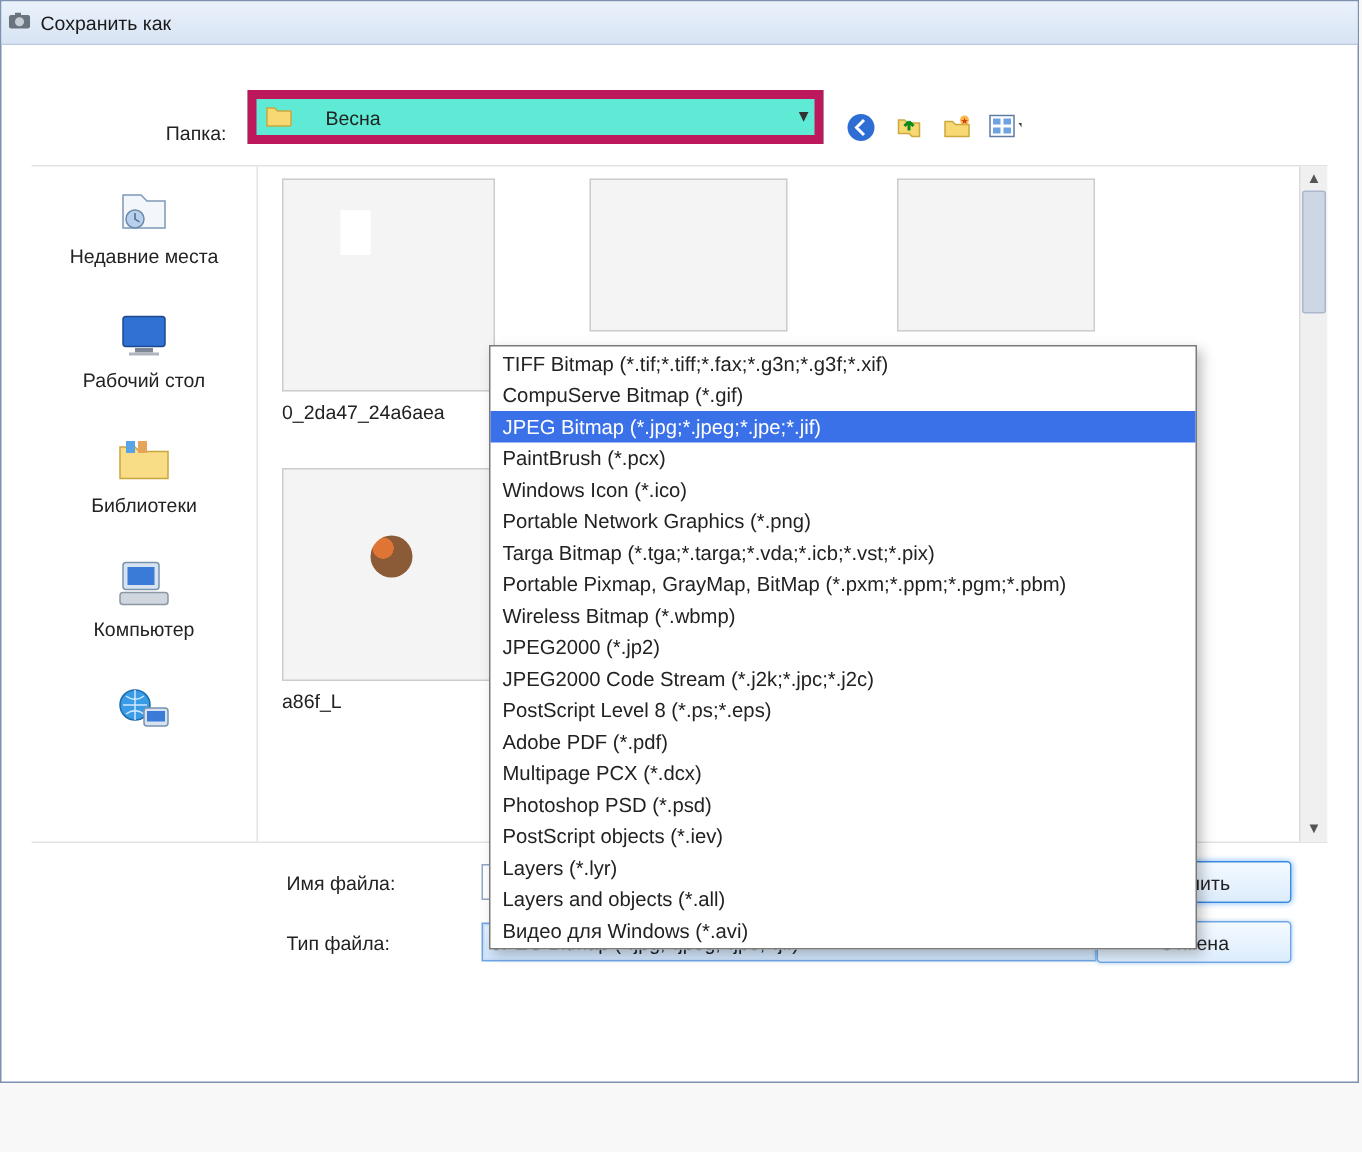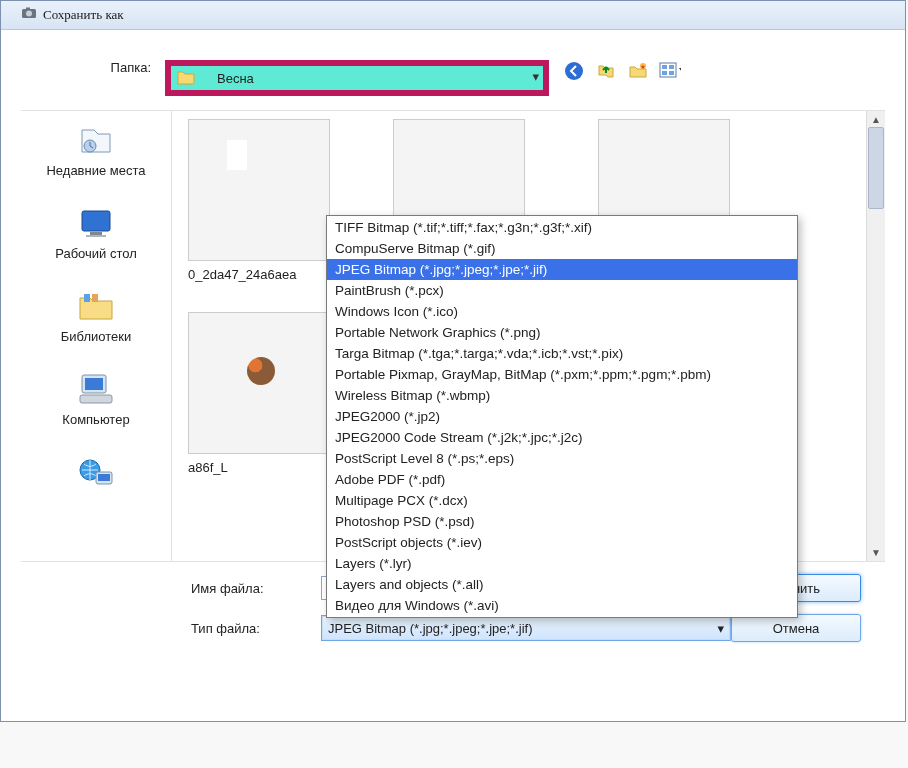--- a/index.html
+++ b/index.html
@@ -1,21 +1,21 @@
 <!DOCTYPE html>
 <html><head>
 <meta charset="utf-8">
 <style>
   html, body { margin:0; padding:0; font-family:"Segoe UI", Tahoma, sans-serif; font-size:13px; background:#f8f8f8; color:#222; }
   .window { width:904px; height:720px; border:1px solid #7c90b0; background:#fff; position:relative; }
-  .titlebar { height:28px; background:linear-gradient(#eaf1fb,#d8e4f4); border-bottom:1px solid #b9c8df; display:flex; align-items:center; padding:0 20px; gap:6px;font-family:Liberation Serif, serif; }
+  .titlebar { height:28px; background:linear-gradient(#eaf1fb,#d8e4f4); border-bottom:1px solid #b9c8df; display:flex; align-items:center; padding:0 4px; gap:6px; }
   .titlebar .app-icon svg { width:16px; height:16px; }
   .titlebar .title { font-size:13px; color:#1a1a1a; }
   .content { position:relative; padding:20px 20px 20px 20px; }
-  .folder-row { display:flex; align-items:flex-start; gap:14px; margin:10px 0 14px 50px; }
+  .folder-row { display:flex; align-items:flex-end; gap:14px; margin:10px 0 14px 50px; }
   .folder-label { width:80px; text-align:right; }
   .folder-combo { display:flex; align-items:center; gap:22px; background:#5eead4; border:6px solid #be185d; height:24px; padding:0 6px; width:360px; position:relative; }
   .folder-combo .dd { position:absolute; right:4px; top:3px; color:#333; }
   .folder-icon svg { width:18px; height:16px; }
   .toolbar-icons { display:flex; align-items:center; gap:10px; }
   .toolbar-icons .ico { width:22px; height:22px; display:flex; align-items:center; justify-content:center; border-radius:3px; }
   .main-split { display:flex; border-top:1px solid #e2e2e2; border-bottom:1px solid #e2e2e2; height:450px; background:#fff; }
   .places { width:150px; padding:6px 0; display:flex; flex-direction:column; gap:18px; align-items:center; border-right:1px solid #e2e2e2; }
   .place { text-align:center; width:120px; padding:4px 2px; border-radius:3px; }
   .place .pi { width:42px; height:38px; margin:0 auto 4px; display:flex; align-items:center; justify-content:center; }
@@ -29,21 +29,21 @@
   .scroll { position:absolute; right:0; top:0; bottom:0; width:18px; background:#f0f0f0; border-left:1px solid #dcdcdc; display:flex; flex-direction:column; justify-content:space-between; align-items:center; padding:3px 0; }
   .scroll .arrow { font-size:10px; color:#555; }
   .scrollbar-thumb { width:14px; height:80px; background:#cdd6e5; border:1px solid #aab7cd; border-radius:2px; margin-top:2px; }
   .bottom { padding:12px 15px 15px 170px; display:grid; grid-template-columns:130px 410px 130px; grid-row-gap:12px; align-items:center; }
   .bottom label { text-align:left; }
   .text-input { height:22px; border:1px solid #8fa6c9; background:#fff; padding:0 6px; font:inherit; }
   .type-combo { height:24px; border:1px solid #6fa6e6; background:linear-gradient(#e9f3ff,#cfe4fb); padding:0 6px; display:flex; align-items:center; justify-content:space-between; box-shadow:0 0 0 1px #c6ddf6 inset; }
   .btn { height:26px; border:1px solid #6fa6e6; background:linear-gradient(#f4faff,#dcecfc); text-align:center; display:flex; align-items:center; justify-content:center; border-radius:3px; box-shadow:0 0 3px #aad1f7; }
   .btn.default { border-color:#3b8ae1; box-shadow:0 0 4px #7cb9f4; }
   
-  .dropdown-popup { position:absolute; left:325px; top:185px; width:470px; background:#fff; border:1px solid #7a7a7a; box-shadow:3px 3px 8px rgba(0,0,0,0.25); z-index:100; padding:1px 0; }
+  .dropdown-popup { position:absolute; left:325px; top:200px; width:470px; background:#fff; border:1px solid #7a7a7a; box-shadow:3px 3px 8px rgba(0,0,0,0.25); z-index:100; padding:1px 0; }
   .dropdown-popup .opt { padding:1px 8px; font-size:13.5px; white-space:nowrap; line-height:19px; }
   .dropdown-popup .opt.sel { background:#3a71e8; color:#fff; }
   
   .scene-lake { background:linear-gradient(#9ec9f0 0%, #9ec9f0 45%, #4b6b52 45%, #365742 100%); position:relative; }
   .scene-lake::after { content:""; position:absolute; left:38px; top:20px; width:20px; height:30px; background:#fff; }
   .scene-trees { background:linear-gradient(#6f9a3e, #304a1b); }
   .scene-bare { background:linear-gradient(#d4dde6, #9ca9b6); }
   .scene-bird1 { background:linear-gradient(#c7b784, #9a8c5f); position:relative; }
   .scene-bird1::after { content:""; position:absolute; left:58px; top:44px; width:28px; height:28px; background:radial-gradient(circle at 30% 30%, #e07434 25%, #8a5b36 26%); border-radius:50%; }
   .scene-tit { background:linear-gradient(#b8b39a, #8f8a71); position:relative; }

